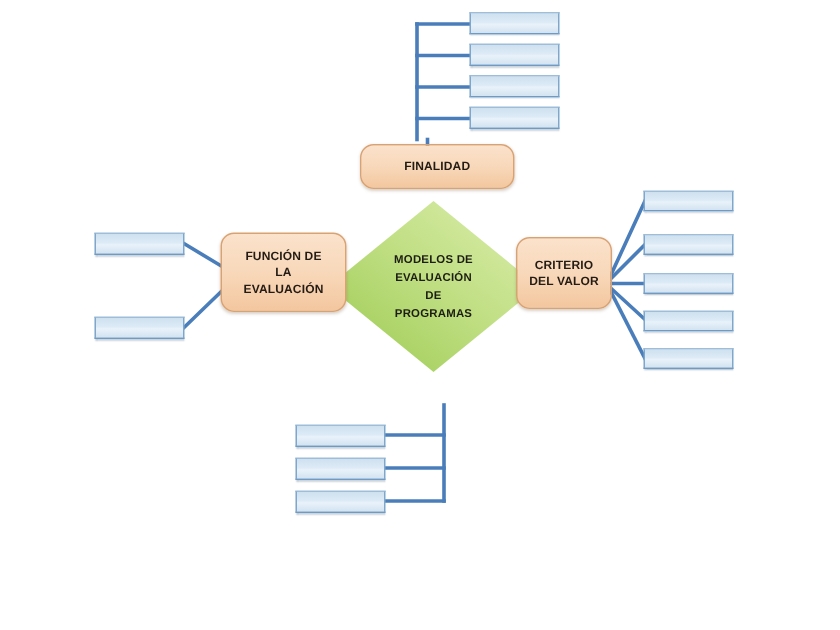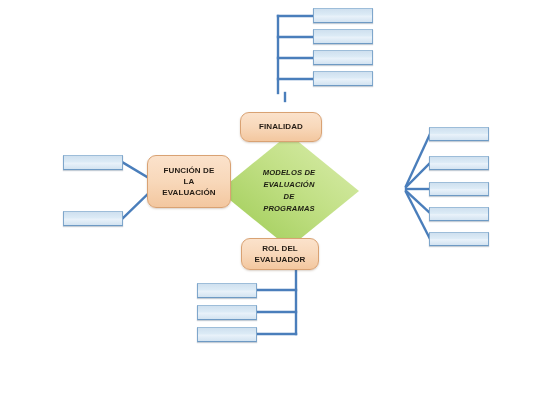--- a/index.html
+++ b/index.html
@@ -79,21 +79,20 @@
     display: flex;
     align-items: center;
     justify-content: center;
     text-align: center;
     color: #1d1d12;
     font-weight: bold;
     font-size: 7.6px;
     line-height: 1.55;
     letter-spacing: .15px;
     white-space: pre-line;
-    font-style: italic;
   }
 </style>
 </head>
 <body>
 
 <div id="canvas">
 
   <svg id="wires" viewBox="0 0 560 420" width="560" height="420" xmlns="http://www.w3.org/2000/svg">
     <g fill="none" stroke="#4a7ebb" stroke-width="2.4" stroke-linecap="square">
 
@@ -130,29 +129,29 @@
         </linearGradient>
       </defs>
       <polygon points="71,1 141,58 71,115 1,58" fill="url(#greenGrad)"></polygon>
     </svg>
     <div id="core-label">MODELOS DE
 EVALUACIÓN
 DE
 PROGRAMAS</div>
   </div>
 
-  <div class="node" style="left:240px; top:112px; width:82px; height:30px;text-align:right;">
+  <div class="node" style="left:240px; top:96px; width:103px; height:30px;text-align:right;">
     <span style="white-space:pre-line">FINALIDAD</span>
   </div>
 
+  <div class="node" style="left:344px; top:158px; width:64px; height:48px;">
+    <span style="white-space:pre-line">CRITERIO
+DEL VALOR</span>
+  </div>
 
-  <div class="node" style="left:241px; top:238px; width:78px; height:32px;">
-    <span style="white-space:pre-line">ROL DEL
-EVALUADOR</span>
-  </div>
 
   <div class="node" style="left:147px; top:155px; width:84px; height:53px;">
     <span style="white-space:pre-line">FUNCIÓN DE
 LA
 EVALUACIÓN</span>
   </div>
 
   <div class="leaf" style="left:313px; top:8px;  width:60px; height:15px;"></div>
   <div class="leaf" style="left:313px; top:29px; width:60px; height:15px;"></div>
   <div class="leaf" style="left:313px; top:50px; width:60px; height:15px;"></div>

